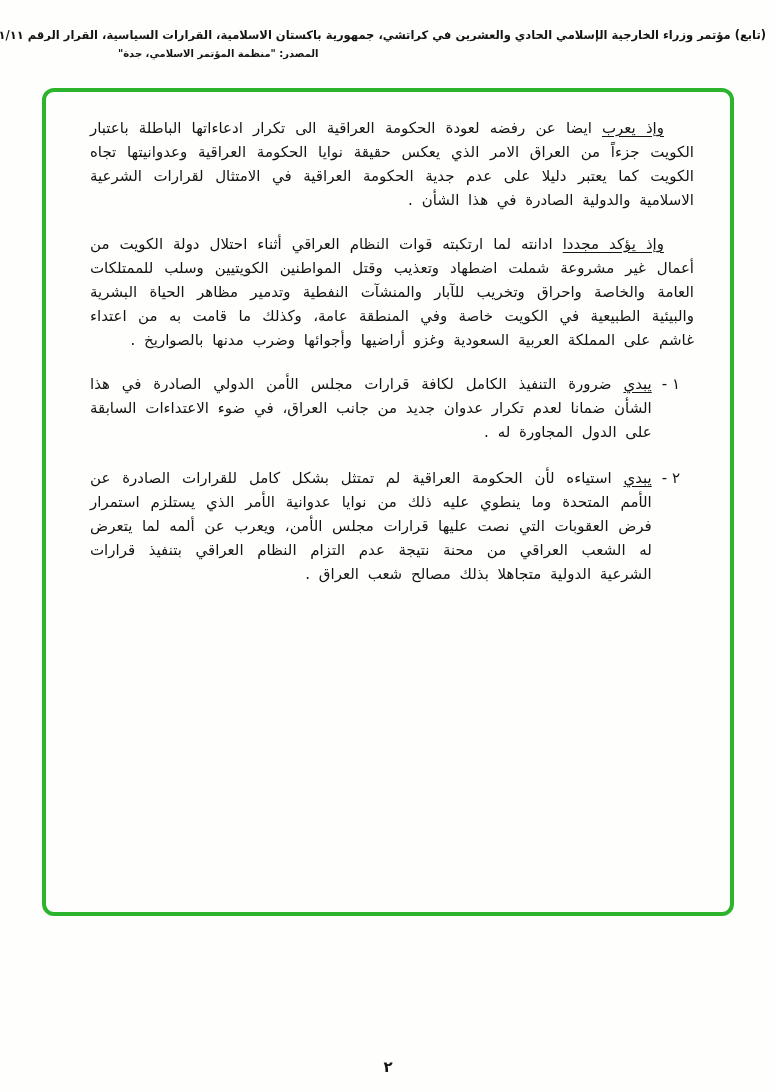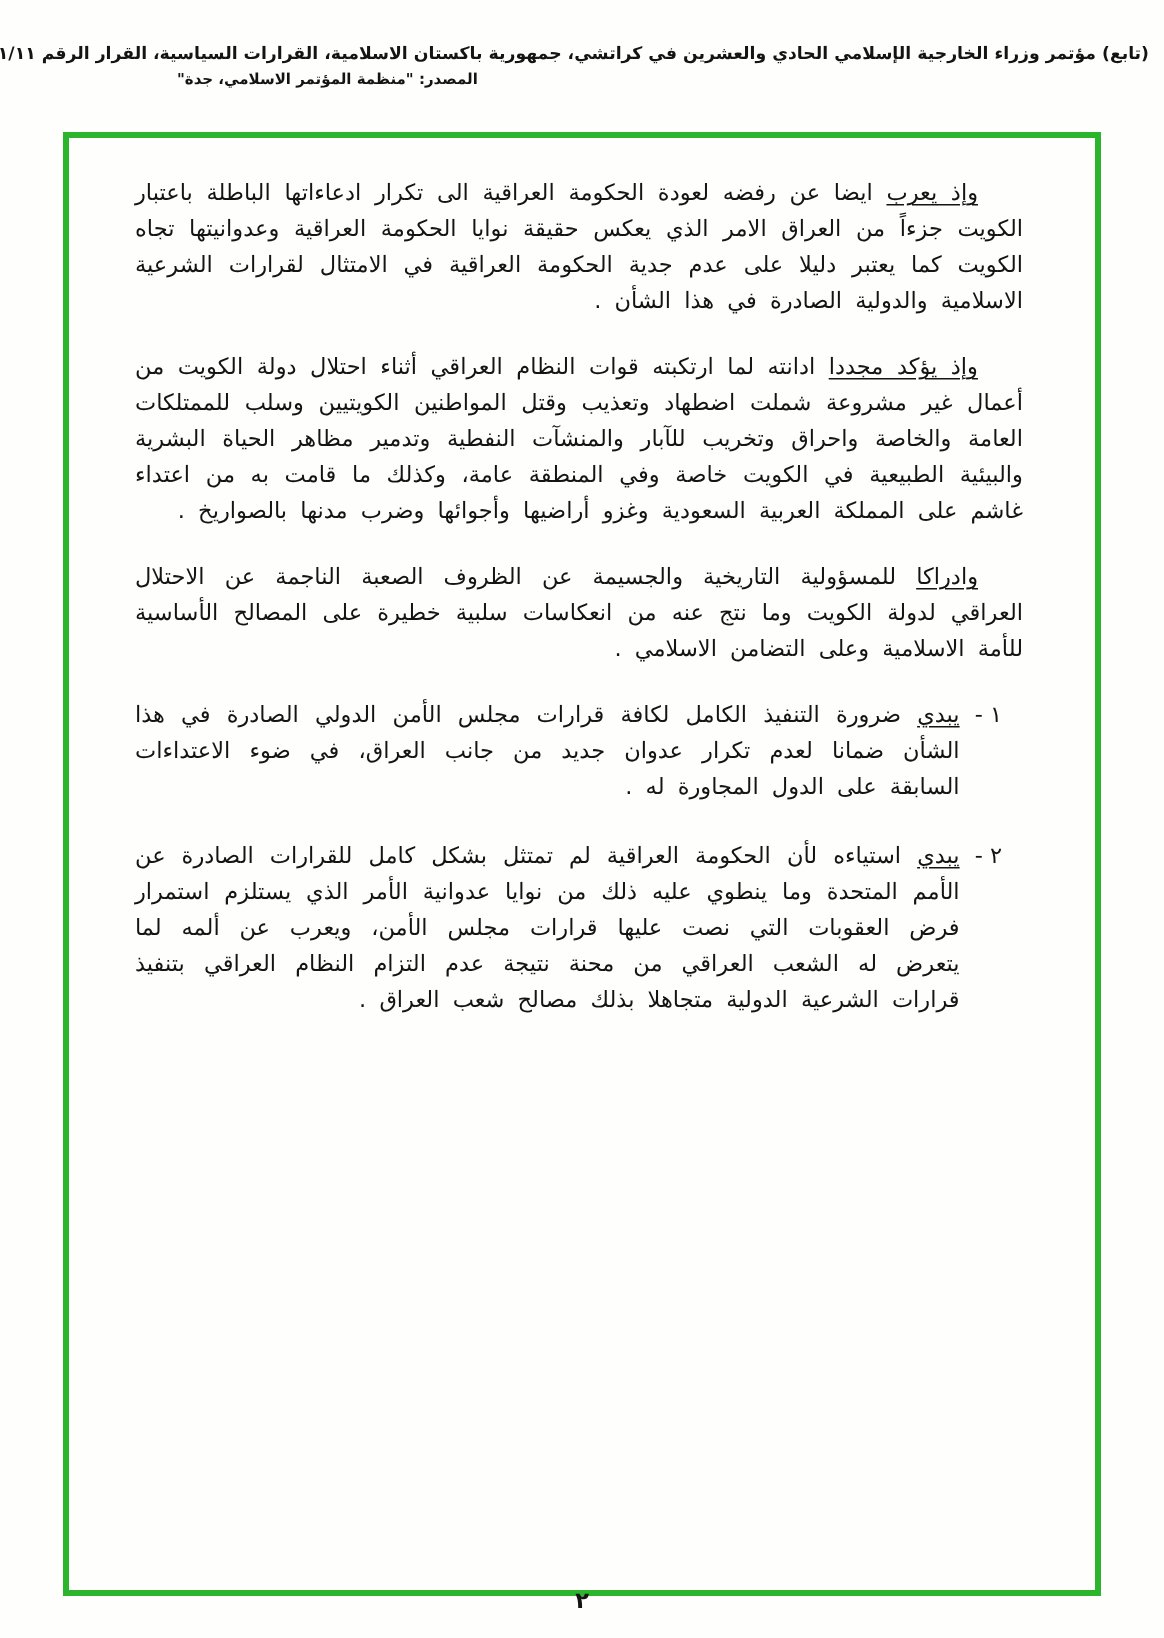--- a/index.html
+++ b/index.html
@@ -36,24 +36,24 @@
     font-size: 10px;
     font-weight: bold;
     padding-left: 118px;
     margin-top: 6px;
   }
   .content-frame {
     position: absolute;
     left: 42px;
     top: 88px;
     width: 692px;
-    height: 976px;
+    height: 828px;
     border: 4px solid #2db42d;
-    border-radius: 0;
-    padding: 24px 48px 18px 44px;
+    border-radius: 12px;
+    padding: 24px 36px 18px 44px;
     overflow: hidden;
   }
   .para {
     direction: rtl;
     text-align: justify;
     font-size: 15px;
     line-height: 24px;
     word-spacing: 4px;
     letter-spacing: 0.2px;
     margin: 0 0 20px 0;
@@ -106,21 +106,20 @@
     <div class="header-line2">المصدر: "منظمة المؤتمر الاسلامي، جدة"</div>
   </div>
 
   <div class="content-frame">
 
     <p class="para"><span class="lead">وإذ يعرب</span><span> ايضا عن رفضه لعودة الحكومة العراقية الى تكرار ادعاءاتها الباطلة باعتبار الكويت جزءاً من العراق الامر الذي يعكس حقيقة نوايا الحكومة العراقية وعدوانيتها تجاه الكويت كما يعتبر دليلا على عدم جدية الحكومة العراقية في الامتثال لقرارات الشرعية الاسلامية والدولية الصادرة في هذا الشأن .</span></p>
 
     <p class="para"><span class="lead">وإذ يؤكد مجددا</span><span> ادانته لما ارتكبته قوات النظام العراقي أثناء احتلال دولة الكويت من أعمال غير مشروعة شملت اضطهاد وتعذيب وقتل المواطنين الكويتيين وسلب للممتلكات العامة والخاصة واحراق وتخريب للآبار والمنشآت النفطية وتدمير مظاهر الحياة البشرية والبيئية الطبيعية في الكويت خاصة وفي المنطقة عامة، وكذلك ما قامت به من اعتداء غاشم على المملكة العربية السعودية وغزو أراضيها وأجوائها وضرب مدنها بالصواريخ .</span></p>
 
 
-    <p class="para"><span class="lead">وادراكا</span><span> للمسؤولية التاريخية والجسيمة عن الظروف الصعبة الناجمة عن الاحتلال العراقي لدولة الكويت وما نتج عنه من انعكاسات سلبية خطيرة على المصالح الأساسية للأمة الاسلامية وعلى التضامن الاسلامي .</span></p>
 
     <div class="items">
 
       <div class="item">
         <span class="item-number">١ -</span>
         <p class="item-text"><span class="lead">يبدي</span><span> ضرورة التنفيذ الكامل لكافة قرارات مجلس الأمن الدولي الصادرة في هذا الشأن ضمانا لعدم تكرار عدوان جديد من جانب العراق، في ضوء الاعتداءات السابقة على الدول المجاورة له .</span></p>
       </div>
 
       <div class="item">
         <span class="item-number">٢ -</span>

